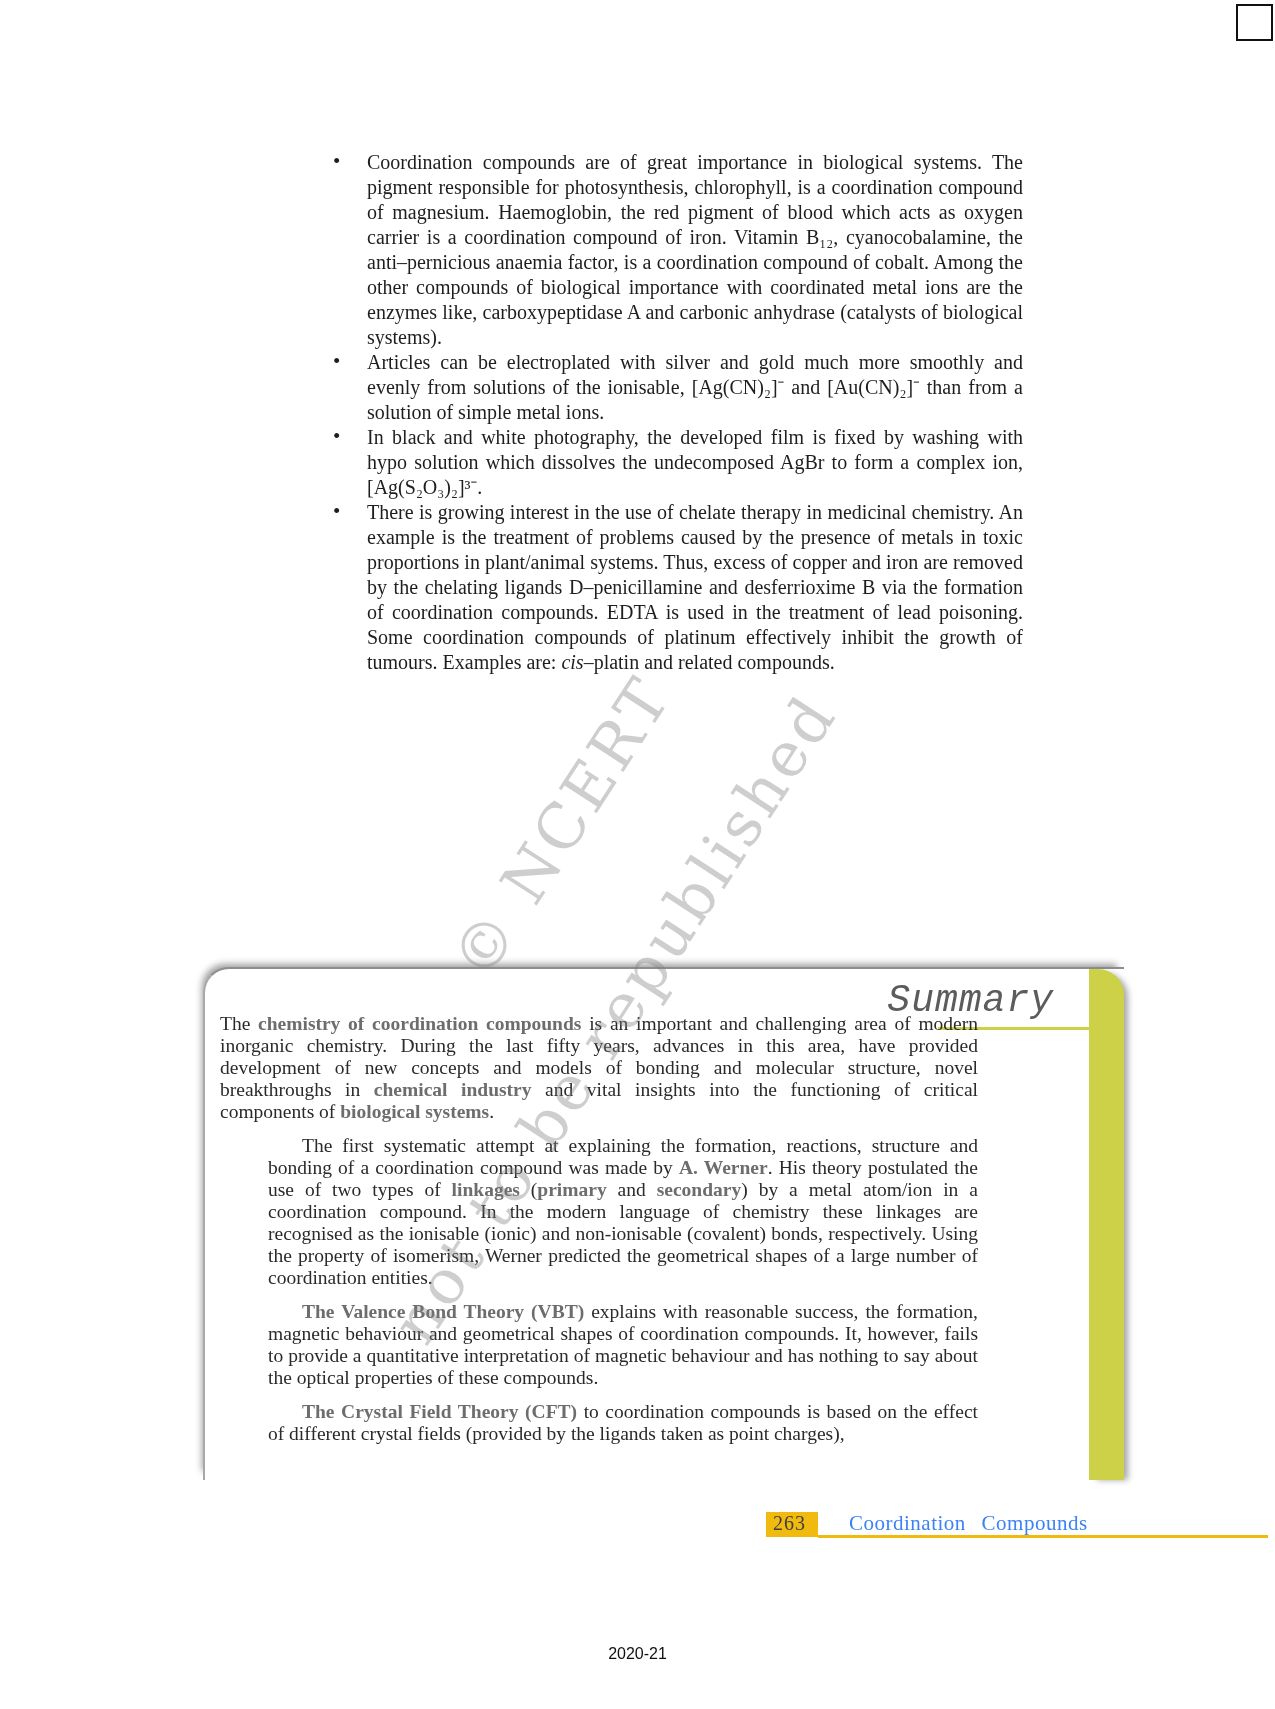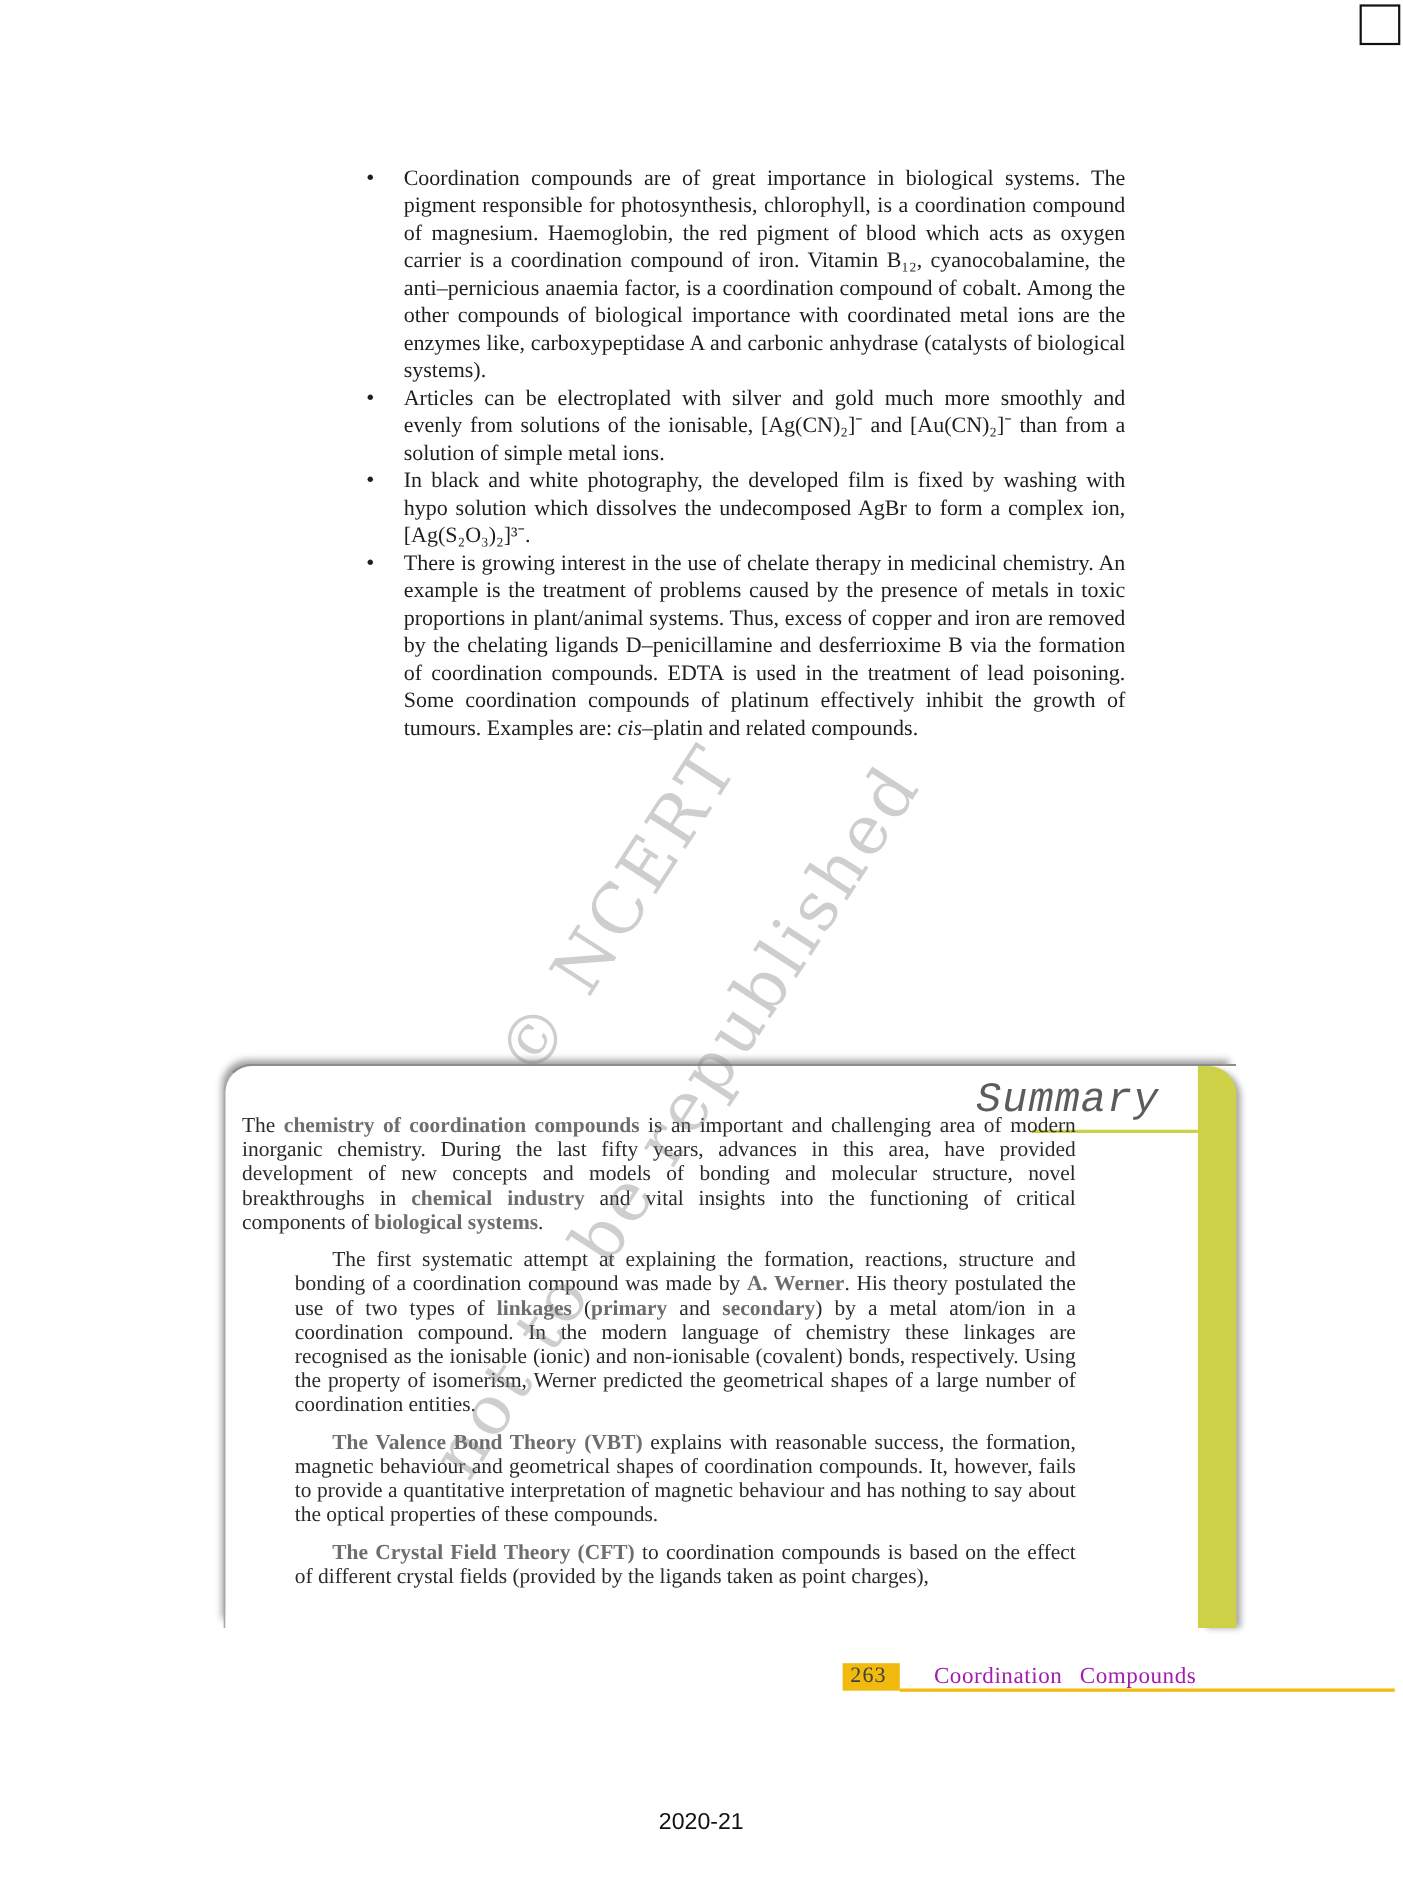--- a/index.html
+++ b/index.html
@@ -75,33 +75,33 @@
     position:absolute;left:766px;top:1512px;
     width:52px;height:25px;
     background:var(--accent-gold,#f0bb0e);
   }
   .footer-num{
     position:absolute;left:773px;top:1512px;
     font-size:20px;color:#3f3f3f;letter-spacing:1px;
   }
   .footer-title{
     position:absolute;left:849px;top:1511px;
-    font-size:21px;color:#a21caf;
+    font-size:21px;color:#3b82f6;
     letter-spacing:0.5px;word-spacing:10px;
   }
   .footer-rule{
     position:absolute;left:818px;top:1535px;
     width:450px;height:3px;
     background:var(--accent-gold,#f0bb0e);
   }
   .year{
     position:absolute;left:0;top:1645px;width:100%;
     text-align:center;
     font-family:"Liberation Sans",sans-serif;
-    font-size:21px;color:#111;
+    font-size:16px;color:#111;
   }
 
   
   .watermark{position:absolute;left:0;top:0;width:100%;height:100%;pointer-events:none;z-index:5;}
   .wm-line{
     position:absolute;
     font-family:"DejaVu Serif",serif;
     color:rgba(125,125,125,0.38);
     white-space:nowrap;
     transform-origin:0 50%;

